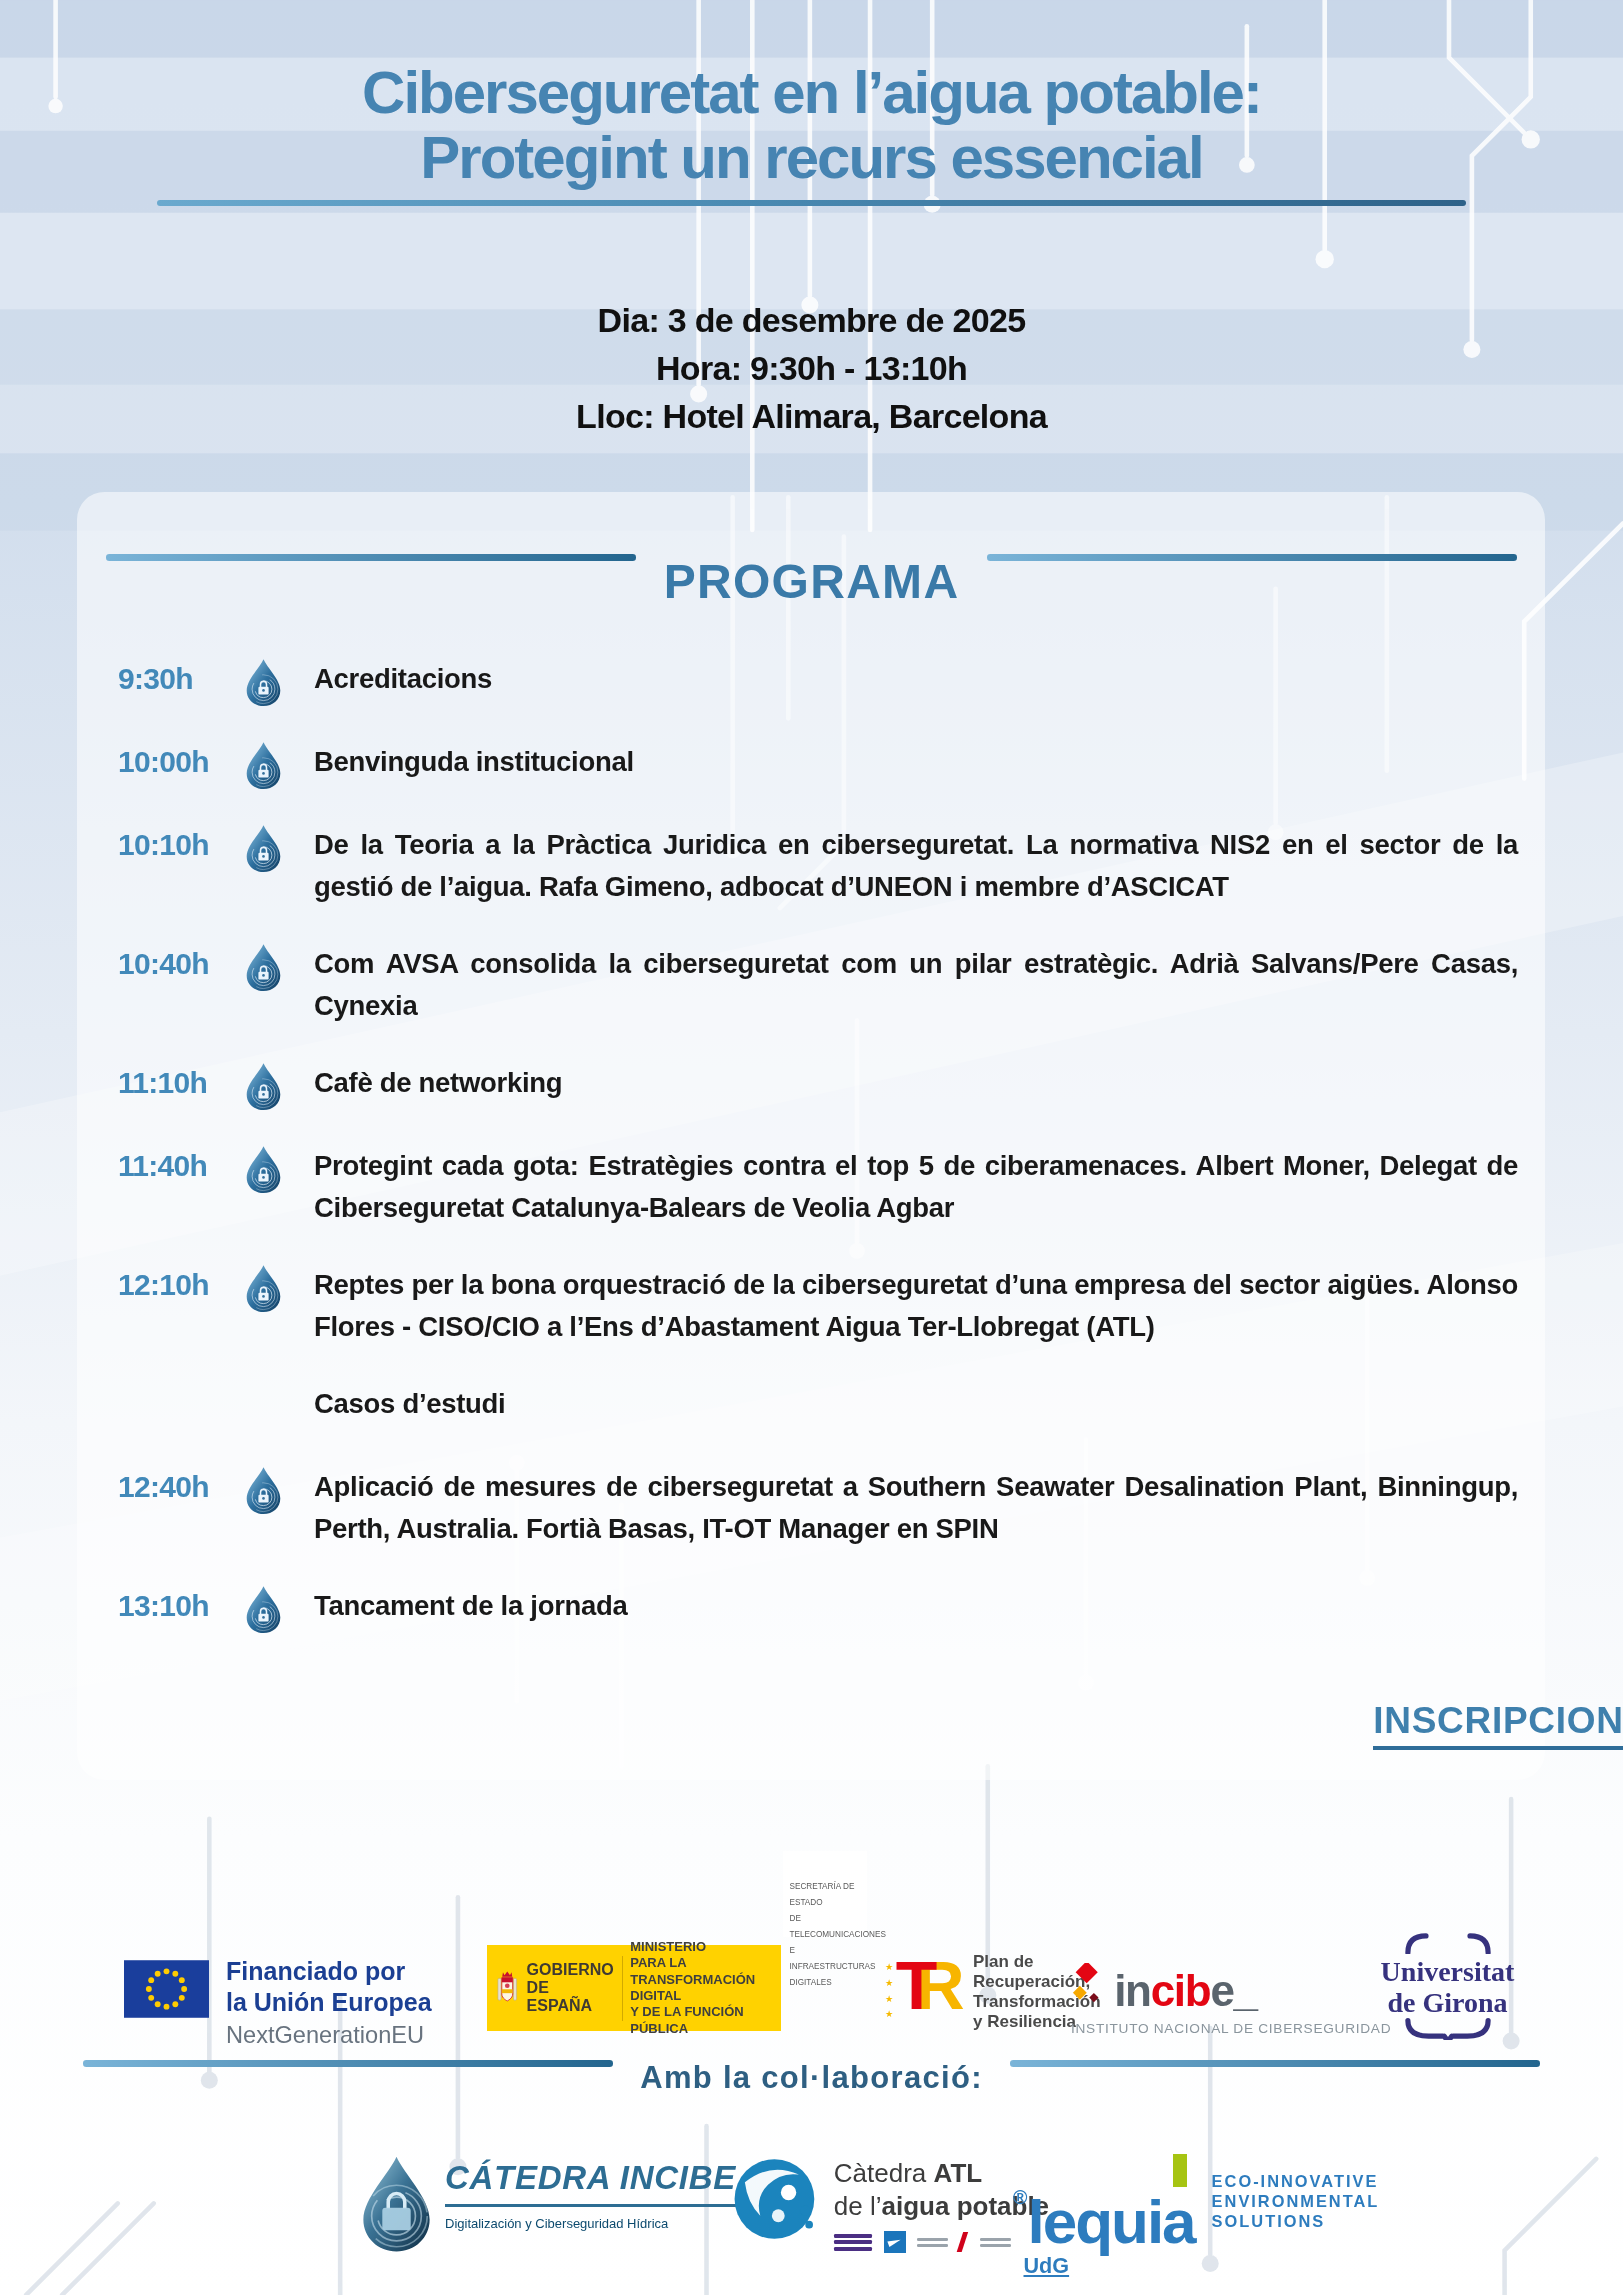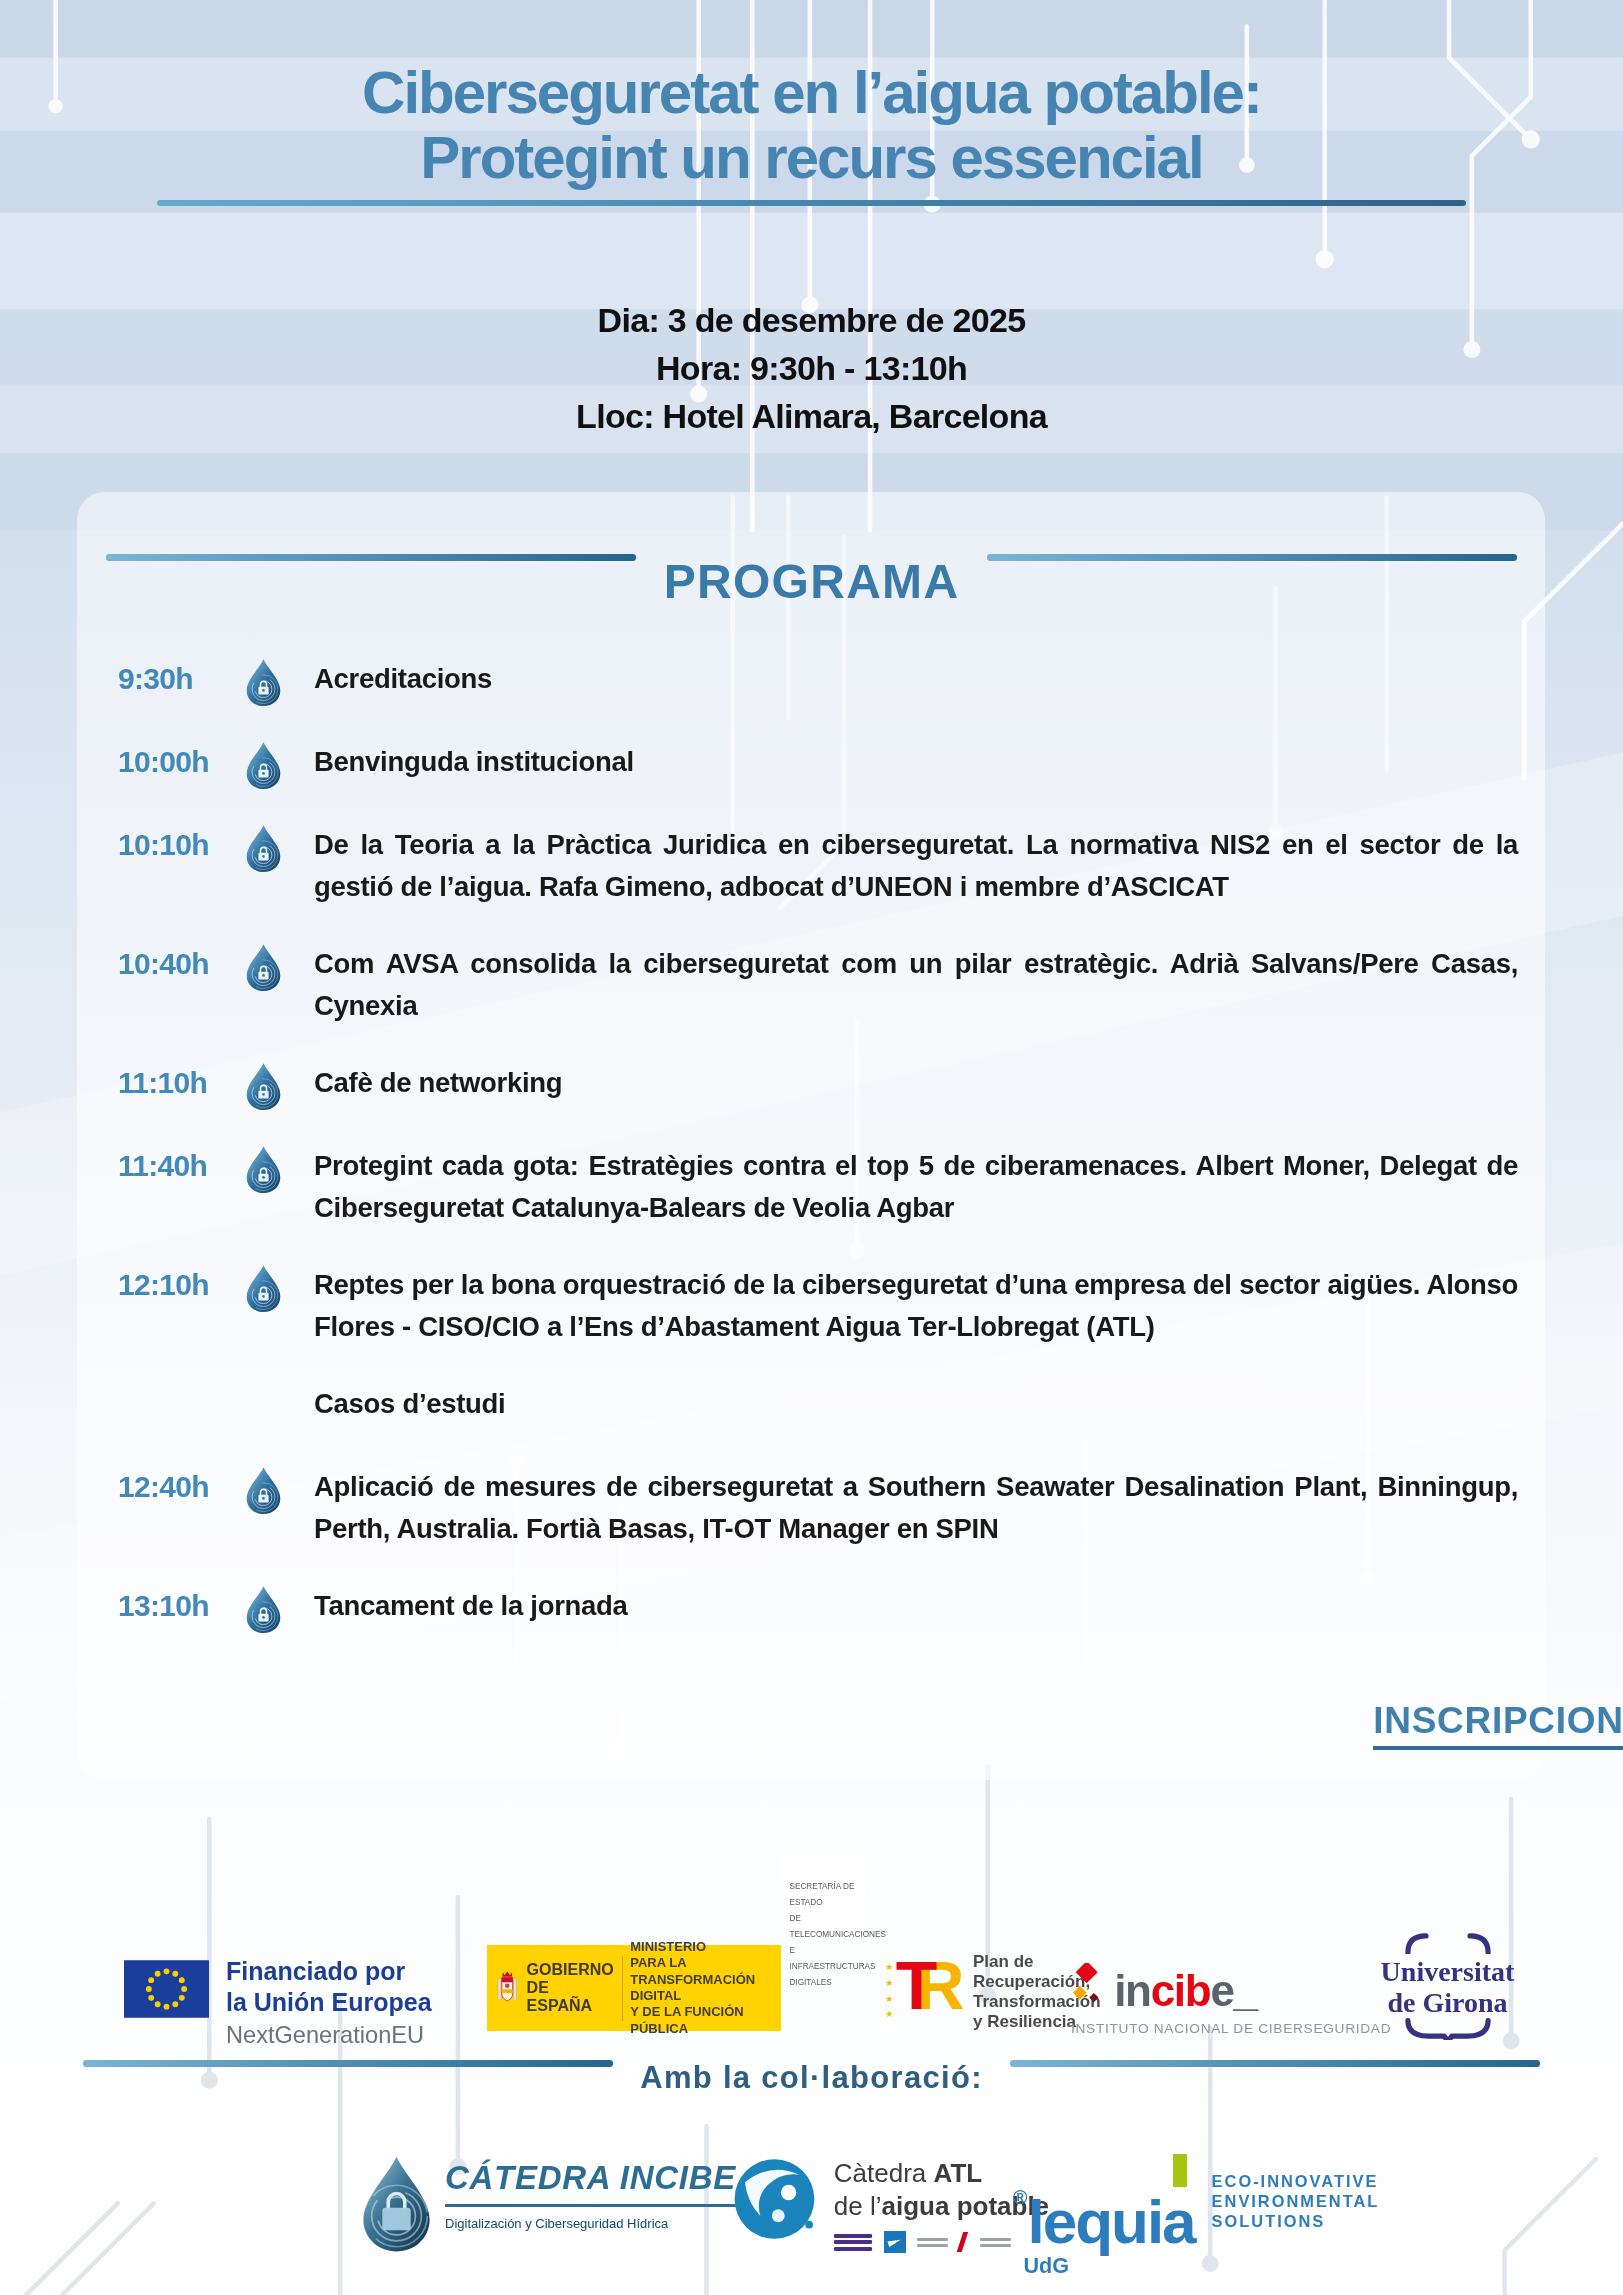--- a/index.html
+++ b/index.html
@@ -82,21 +82,21 @@
   .micro .bars.gray i{background:#9aa3ab;width:31px;height:3.3px;}
   .micro .sq{width:22px;height:22px;background:#1b75bb;position:relative;}
   .micro .sq::after{content:"";position:absolute;left:4.6px;top:7.9px;width:0;height:0;
     border-left:13px solid #ffffff;border-top:3.9px solid transparent;border-bottom:3.9px solid transparent;transform:rotate(-20deg);}
   .micro .slash{width:5.2px;height:19.6px;background:#d0021b;transform:skewX(-18deg);margin-right:2.6px;}
   .lequia{left:1013px;top:2170px;display:flex;align-items:flex-start;}
   .lq-col{position:relative;}
   .lq-green{position:absolute;left:160px;top:-15.7px;width:14.4px;height:33px;background:#a6c412;}
   .lq-word{font-size:62px;font-weight:bold;letter-spacing:-2px;color:#2d7cbe;line-height:55px;}
   .lq-word sup{font-size:19.6px;vertical-align:39px;letter-spacing:0;}
-  .lq-udg{font-size:21.6px;font-weight:bold;color:#2d7cbe;margin:3.9px 0 0 10.5px;}
+  .lq-udg{font-size:21.6px;font-weight:bold;color:#2d7cbe;margin:3.9px 0 0 10.5px;text-decoration:underline;}
   .lq-tags{margin-left:17px;margin-top:1.3px;}
   .lq-tags div{font-size:16.4px;line-height:20px;font-weight:bold;letter-spacing:2px;color:#2d7cbe;}
 </style>
 </head>
 <body>
 
 <svg class="bg" width="1623" height="2295" viewBox="0 0 2481 3508">
   <g>
     <rect x="0" y="0" width="2481" height="88" fill="#c7d5e8" opacity="0.55"></rect>
     <rect x="0" y="88" width="2481" height="112" fill="#e3ebf5" opacity="0.6"></rect>

